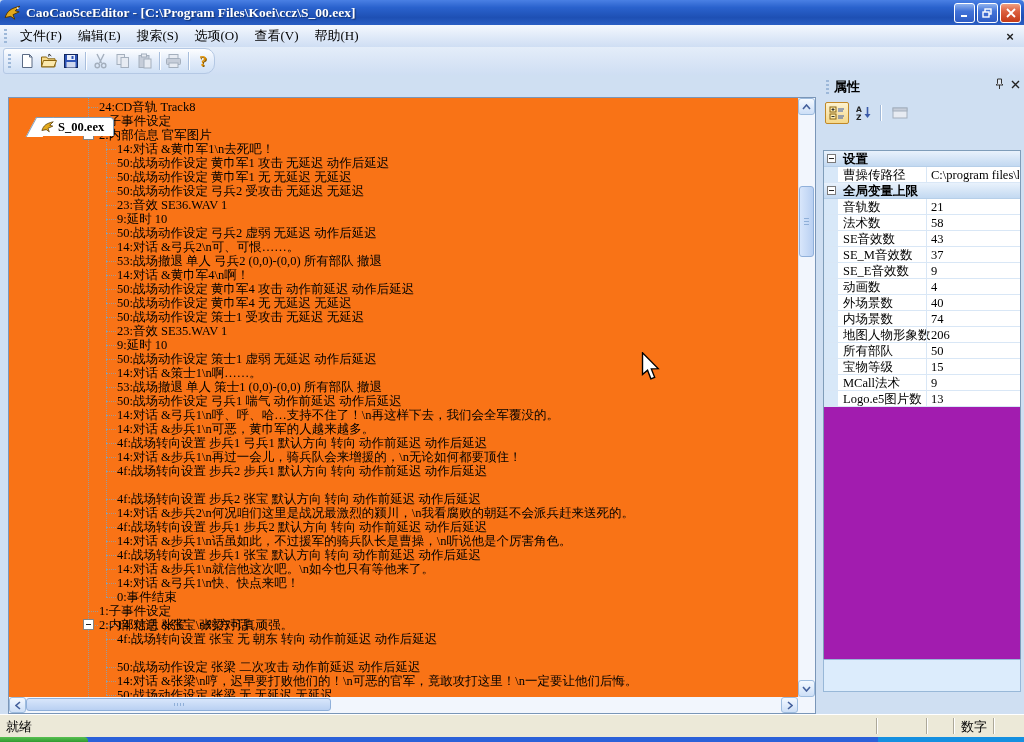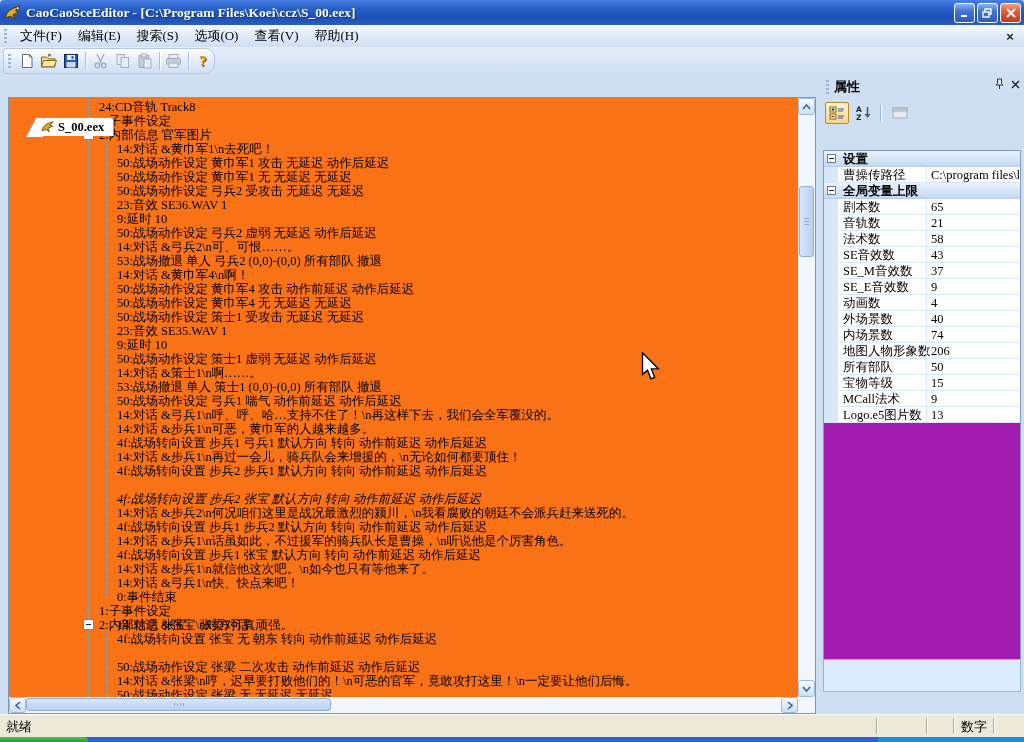--- a/index.html
+++ b/index.html
@@ -331,21 +331,21 @@
         </div>
         <div class="trow lv2" style="top: 336px;">
           <span class="txt">4f:战场转向设置 步兵1 弓兵1 默认方向 转向 动作前延迟 动作后延迟</span>
         </div>
         <div class="trow lv2" style="top: 350px;">
           <span class="txt">14:对话 &amp;步兵1\n再过一会儿，骑兵队会来增援的，\n无论如何都要顶住！</span>
         </div>
         <div class="trow lv2" style="top: 364px;">
           <span class="txt">4f:战场转向设置 步兵2 步兵1 默认方向 转向 动作前延迟 动作后延迟</span>
         </div>
-        <div class="trow lv2" style="top: 392px; font-style: italic;">
+        <div class="trow lv2" style="top: 392px;">
           <span class="txt">4f:战场转向设置 步兵2 张宝 默认方向 转向 动作前延迟 动作后延迟</span>
         </div>
         <div class="trow lv2" style="top: 406px;">
           <span class="txt">14:对话 &amp;步兵2\n何况咱们这里是战况最激烈的颍川，\n我看腐败的朝廷不会派兵赶来送死的。</span>
         </div>
         <div class="trow lv2" style="top: 420px;">
           <span class="txt">4f:战场转向设置 步兵1 步兵2 默认方向 转向 动作前延迟 动作后延迟</span>
         </div>
         <div class="trow lv2" style="top: 434px;">
           <span class="txt">14:对话 &amp;步兵1\n话虽如此，不过援军的骑兵队长是曹操，\n听说他是个厉害角色。</span>
@@ -472,25 +472,20 @@
       <div class="pg-row">
         <span class="lbl">曹操传路径</span>
         <span class="divline"></span>
         <span class="val">C:\program files\koei</span>
       </div>
       <div class="pg-cat">
         <span class="pg-minus"></span>
         <span class="lbl">全局变量上限</span>
       </div>
       <div class="pg-row">
-        <span class="lbl">剧本数</span>
-        <span class="divline"></span>
-        <span class="val">65</span>
-      </div>
-      <div class="pg-row">
         <span class="lbl">音轨数</span>
         <span class="divline"></span>
         <span class="val">21</span>
       </div>
       <div class="pg-row">
         <span class="lbl">法术数</span>
         <span class="divline"></span>
         <span class="val">58</span>
       </div>
       <div class="pg-row">

